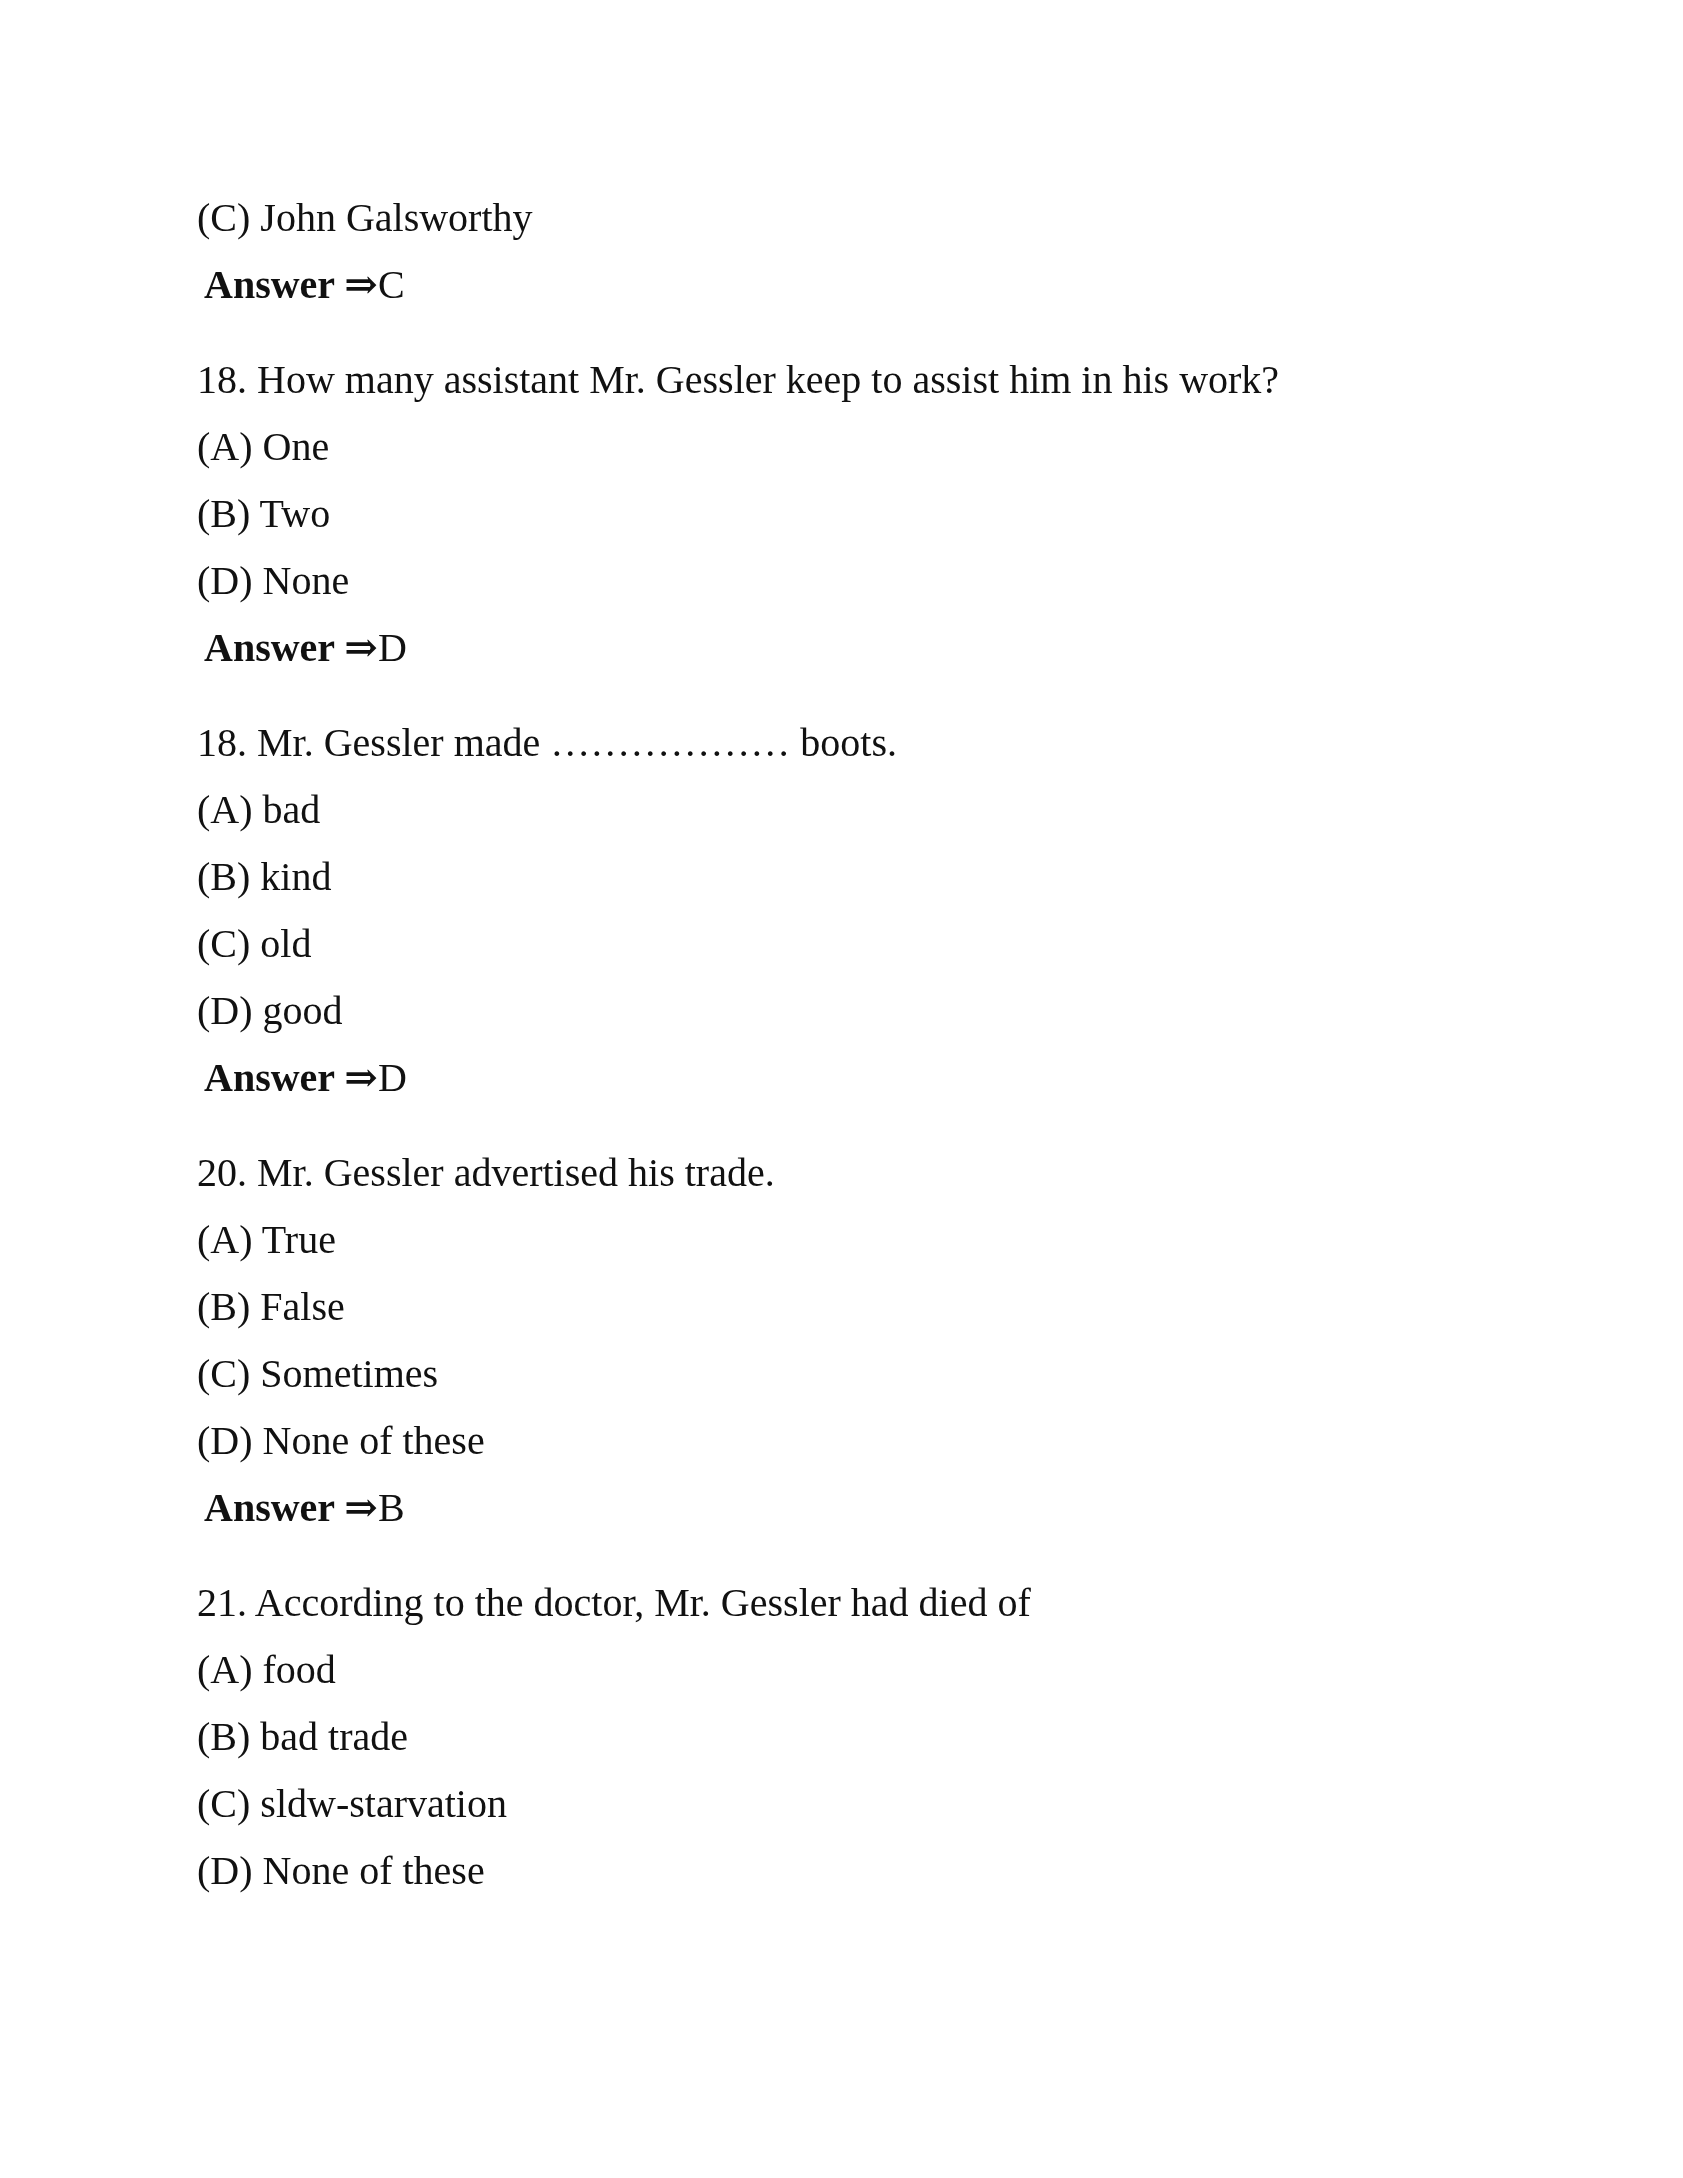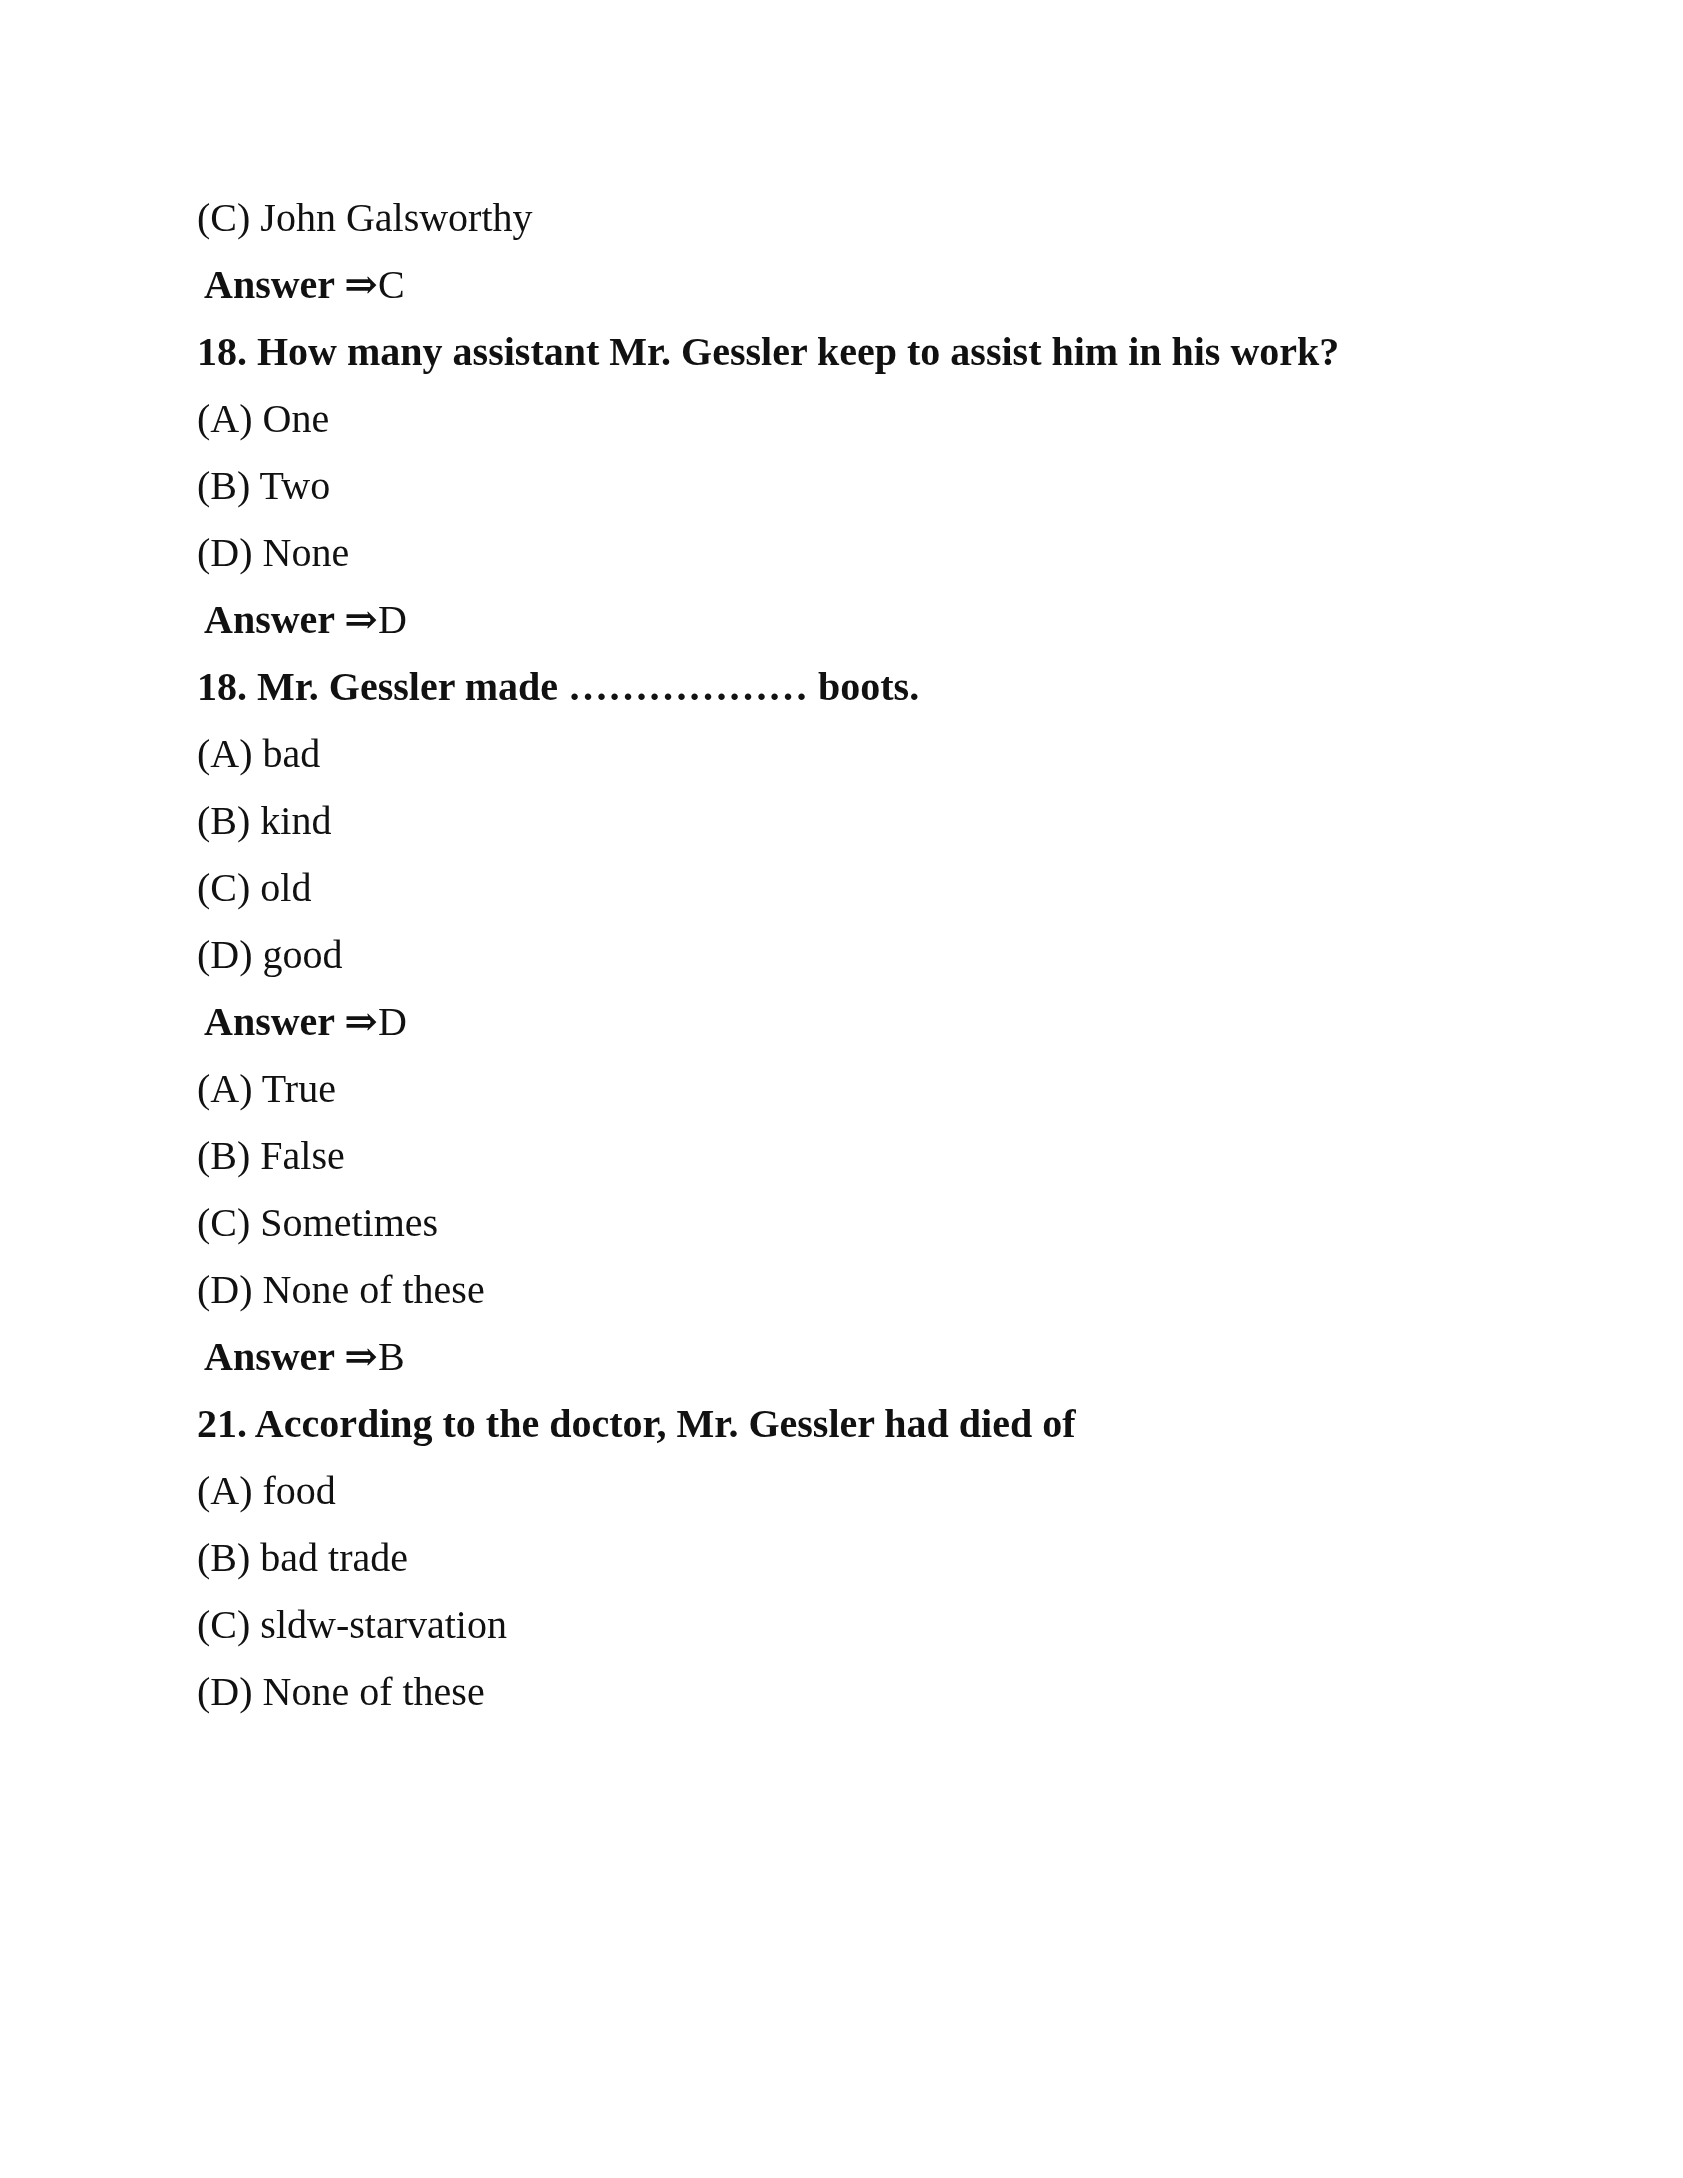--- a/index.html
+++ b/index.html
@@ -1,20 +1,20 @@
 <!DOCTYPE html>
 <html><head>
 <meta charset="utf-8">
 <style>
   html, body { margin:0; padding:0; background:#ffffff; }
   body { width:1683px; height:2178px; position:relative; overflow:hidden;
          font-family:"Liberation Serif", "DejaVu Serif", serif; color:#111; }
   .page { position:absolute; left:197px; top:194px; }
   .line { height:67px; line-height:48px; font-size:40px; white-space:nowrap; }
-  .q { font-weight:bold; }
+  .q { font-weight:normal;margin-top:28px; }
   .ans { font-weight:bold; padding-left:7px; }
   .ans .val { font-weight:normal; }
 </style>
 </head>
 <body>
 
 <div class="page">
   <div class="line">(C) John Galsworthy</div>
   <div class="line ans"><span>Answer ⇒</span><span class="val">C</span></div>
 
@@ -24,20 +24,21 @@
   <div class="line">(D) None</div>
   <div class="line ans"><span>Answer ⇒</span><span class="val">D</span></div>
 
   <div class="line q">18. Mr. Gessler made ……………… boots.</div>
   <div class="line">(A) bad</div>
   <div class="line">(B) kind</div>
   <div class="line">(C) old</div>
   <div class="line">(D) good</div>
   <div class="line ans"><span>Answer ⇒</span><span class="val">D</span></div>
 
+  <div class="line q">20. Mr. Gessler advertised his trade.</div>
   <div class="line">(A) True</div>
   <div class="line">(B) False</div>
   <div class="line">(C) Sometimes</div>
   <div class="line">(D) None of these</div>
   <div class="line ans"><span>Answer ⇒</span><span class="val">B</span></div>
 
   <div class="line q">21. According to the doctor, Mr. Gessler had died of</div>
   <div class="line">(A) food</div>
   <div class="line">(B) bad trade</div>
   <div class="line">(C) sldw-starvation</div>

